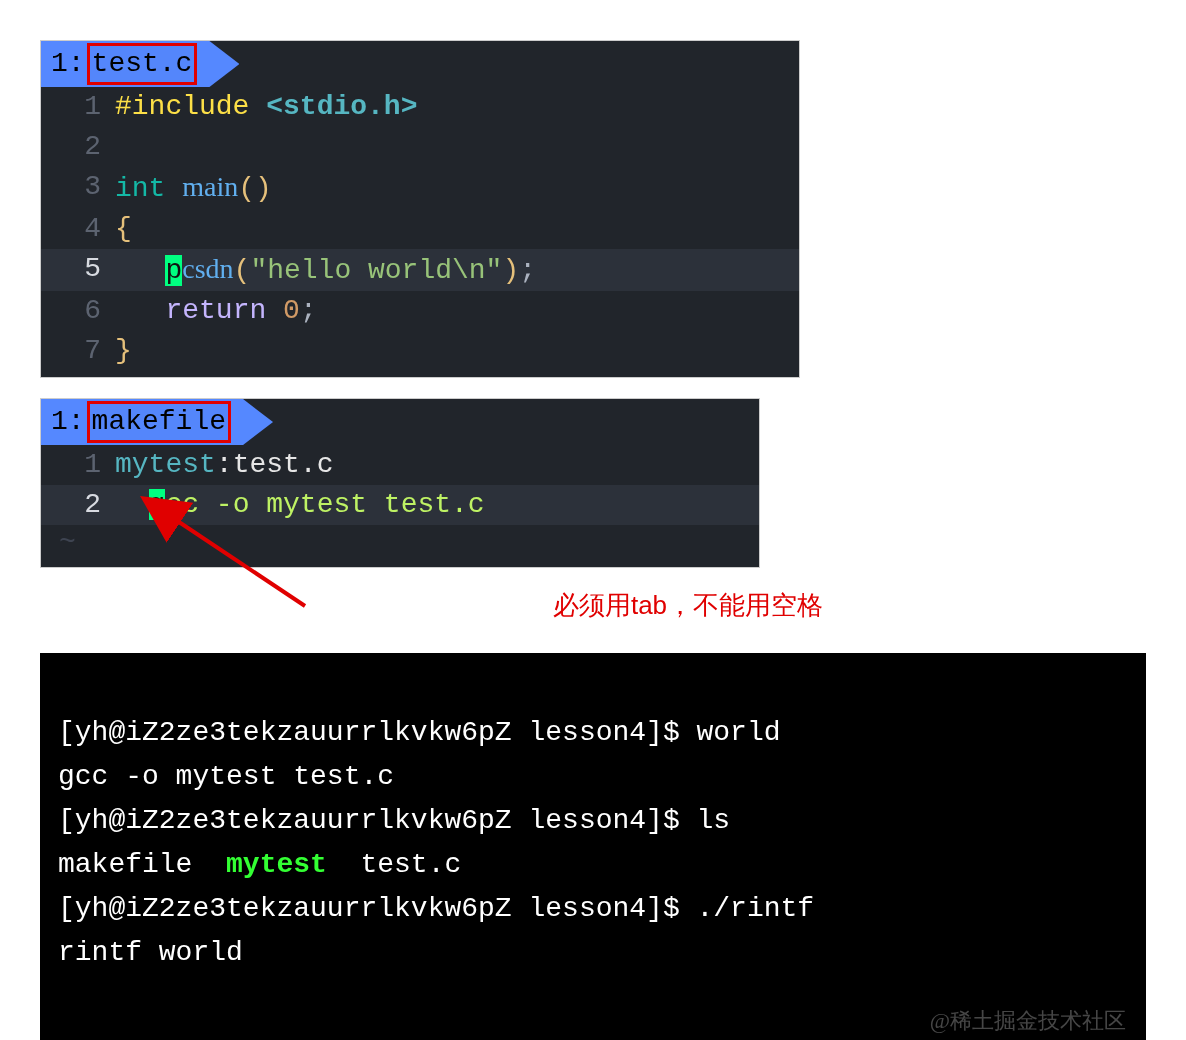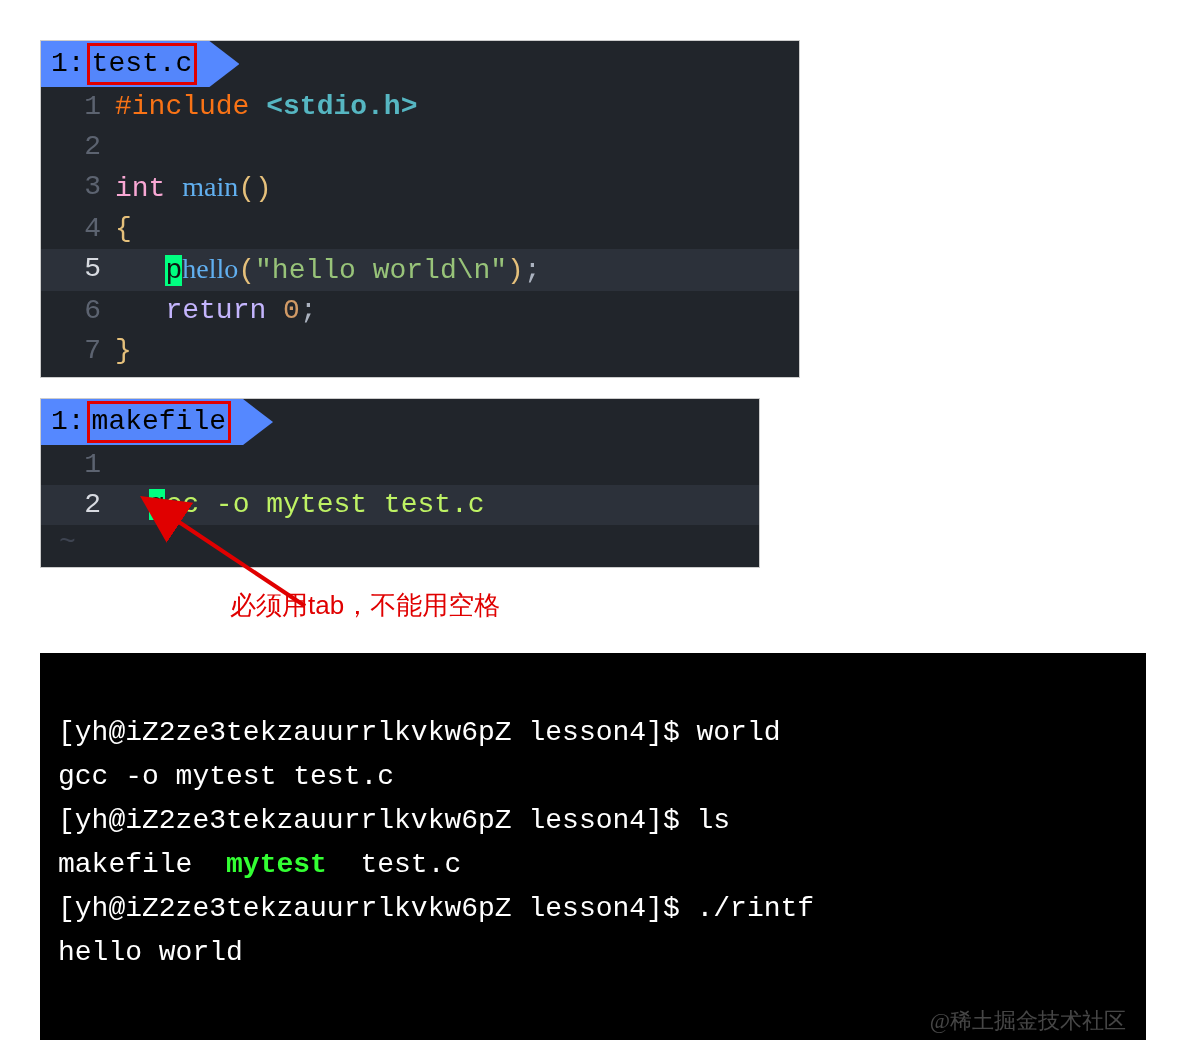--- a/index.html
+++ b/index.html
@@ -50,23 +50,23 @@
     width: 60px;
     text-align: right;
     color: #5c6370;
     padding-right: 14px;
     flex-shrink: 0;
     user-select:none;
   }
   .current .gutter { color: #d7dae0; }
   .current { background: #2c313a; }
   .code { flex:1; }
-  .c-pre   { color:#f97316;text-align:center; }   
+  .c-pre   { color:#fde047;text-align:center; }   
   .c-inc   { color:#56b6c2;font-weight:bold; }   
-  .c-type  { color:#f9a8d4; }   
+  .c-type  { color:#14b8a6; }   
   .c-func  { color:#61afef;font-family:Liberation Serif, serif; }   
   .c-punc  { color:#abb2bf; }
   .c-brace { color:#e5c07b; }
   .c-str   { color:#98c379; }
   .c-yellow{ color:#e5c07b; }
   .c-kw    { color:#c4b5fd; }
   .c-num   { color:#d19a66; }
   .c-white { color:#e6e6e6; }
   .cursor-cell {
     background:#00ff80;
@@ -79,20 +79,21 @@
 
   .arrow-svg {
     position:absolute;
     pointer-events:none;
   }
   .caption {
     color:#e00000;
     font-size:26px;
     font-family: "Microsoft YaHei","SimSun",sans-serif;
     margin:10px 0 30px 190px;
+    text-align:center;
   }
 
   .terminal {
     background:#000;
     color:#fff;
     font-size:28px;
     line-height:44px;
     padding:14px 18px 24px 18px;
     white-space:pre-wrap;
     word-break:break-all;
@@ -134,21 +135,21 @@
     <div class="line">
       <span class="gutter">3</span>
       <span class="code"><span class="c-type">int</span> <span class="c-func">main</span><span class="c-yellow">()</span></span>
     </div>
     <div class="line">
       <span class="gutter">4</span>
       <span class="code"><span class="c-brace">{</span></span>
     </div>
     <div class="line current">
       <span class="gutter">5</span>
-      <span class="code"><span>   </span><span class="cursor-cell">p</span><span class="c-func">hello</span><span class="c-yellow">(</span><span class="c-str">"hello world\n"</span><span class="c-yellow">)</span><span class="c-punc">;</span></span>
+      <span class="code"><span>   </span><span class="cursor-cell">p</span><span class="c-func">csdn</span><span class="c-yellow">(</span><span class="c-str">"hello world\n"</span><span class="c-yellow">)</span><span class="c-punc">;</span></span>
     </div>
     <div class="line">
       <span class="gutter">6</span>
       <span class="code"><span>   </span><span class="c-kw">return</span><span> </span><span class="c-num">0</span><span class="c-punc">;</span></span>
     </div>
     <div class="line">
       <span class="gutter">7</span>
       <span class="code"><span class="c-brace">}</span></span>
     </div>
   </div>
@@ -160,20 +161,21 @@
     <div class="tab">
       <span>1:</span>
       <span class="redbox">
         <span>makefile</span>
       </span>
     </div>
   </div>
   <div class="code-area">
     <div class="line">
       <span class="gutter">1</span>
+      <span class="code"><span class="mk-target">mytest</span><span class="c-white">:</span><span class="mk-dep">test.c</span></span>
     </div>
     <div class="line current">
       <span class="gutter">2</span>
       <span class="code"><span>  </span><span class="cursor-cell">g</span><span class="mk-cmd">cc -o mytest test.c</span></span>
     </div>
     <div class="tilde">~</div>
   </div>
 </div>
 <svg class="arrow-svg" style="left:100px; top:98px;" width="180" height="120">
   <defs>
@@ -186,16 +188,16 @@
 </div>
 
 <div class="caption">必须用tab，不能用空格</div>
 
 <div class="terminal">
 <span>[yh@iZ2ze3tekzauurrlkvkw6pZ lesson4]$ </span><span>world</span>
 <span>gcc -o mytest test.c</span>
 <span>[yh@iZ2ze3tekzauurrlkvkw6pZ lesson4]$ </span><span>ls</span>
 <span>makefile  </span><span class="t-green t-bold">mytest</span><span>  test.c</span>
 <span>[yh@iZ2ze3tekzauurrlkvkw6pZ lesson4]$ </span><span>./rintf</span>
-<span>hello world</span>
+<span>rintf world</span>
 <div class="watermark1">@稀土掘金技术社区</div>
 <div class="watermark2">https://blog.csdn.net/  头条@程序那点事</div>
 </div>
 
 </body></html>

